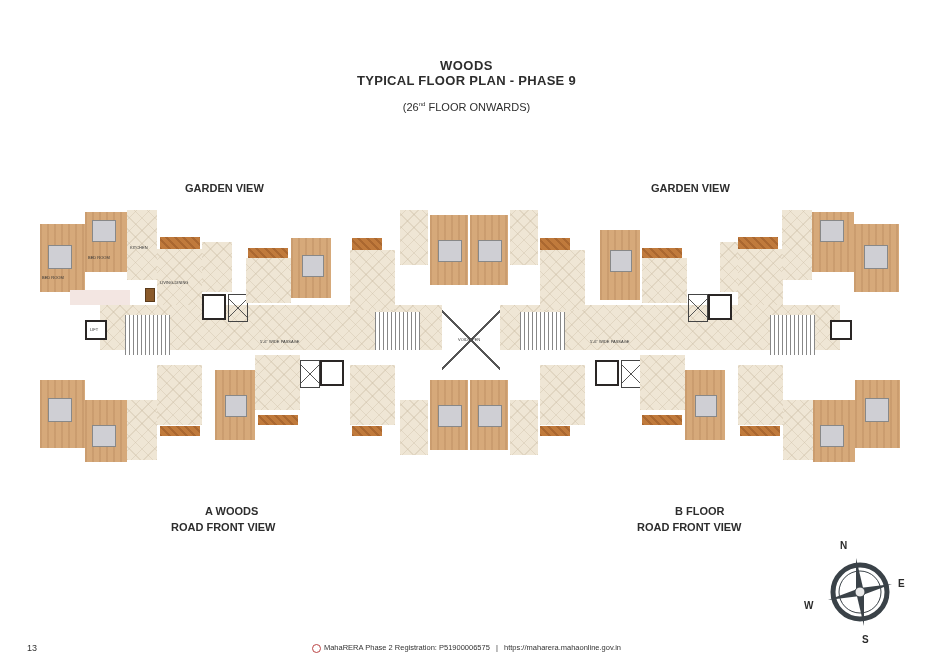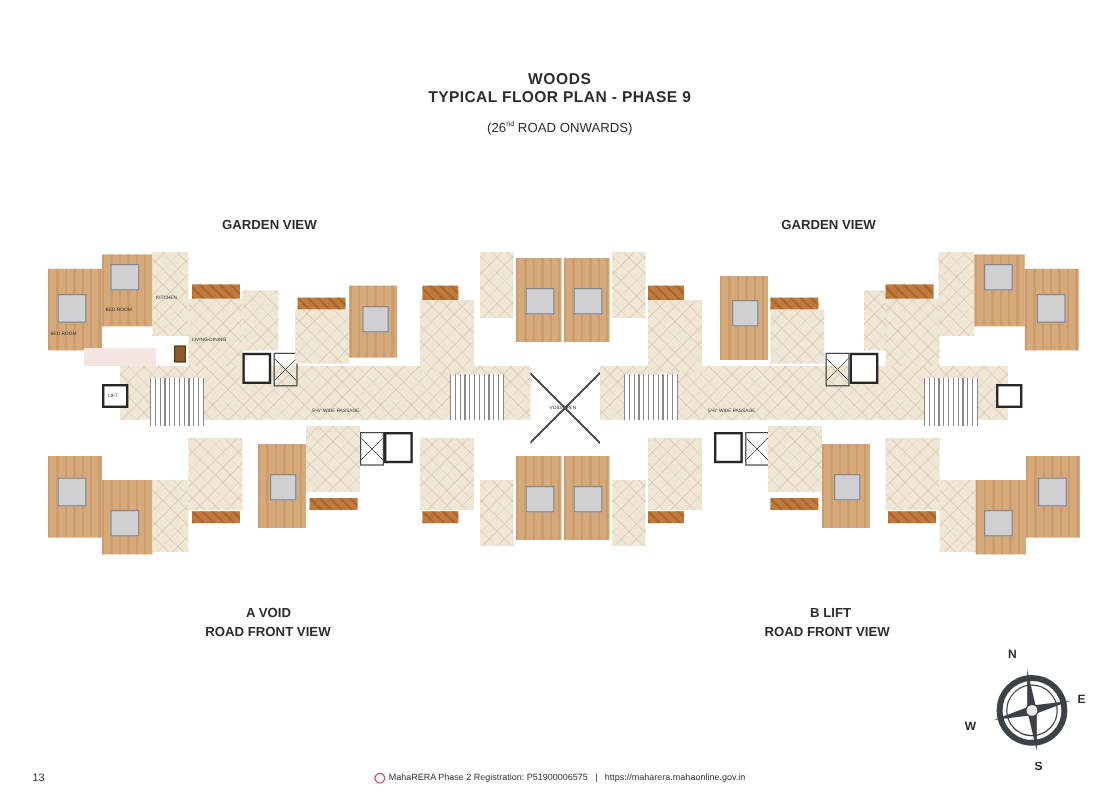--- a/index.html
+++ b/index.html
@@ -24,21 +24,21 @@
   .compass{position:absolute;left:820px;top:550px;width:80px;height:80px;}
   .footer-page{position:absolute;left:27px;top:643px;font-size:9px;color:#333;}
   .footer{position:absolute;left:0;width:933px;top:643px;text-align:center;font-size:7.5px;color:#333;}
   .footer .logo{display:inline-block;width:7px;height:7px;border-radius:50%;border:1px solid #b44;vertical-align:middle;margin-right:3px;}
 </style>
 </head>
 <body>
 
 <div class="title t1">WOODS</div>
 <div class="title t2">TYPICAL FLOOR PLAN - PHASE 9</div>
-<div class="title t3"><span>(26</span><sup>nd</sup><span> ROAD ONWARDS)</span></div>
+<div class="title t3"><span>(26</span><sup>nd</sup><span> FLOOR ONWARDS)</span></div>
 
 <div class="label" style="left:185px;top:182px;">GARDEN VIEW</div>
 <div class="label" style="left:651px;top:182px;">GARDEN VIEW</div>
 
 <div class="plan">
 
   <div class="tile" style="left:70px;top:105px;width:740px;height:45px;"></div>
   <div class="room" style="left:230px;top:139px;">5'-6" WIDE PASSAGE</div>
   <div class="room" style="left:560px;top:139px;">5'-6" WIDE PASSAGE</div>
 
@@ -135,23 +135,23 @@
   <div class="bed" style="left:665px;top:195px;width:20px;height:20px;"></div>
   <div class="tile" style="left:708px;top:165px;width:45px;height:60px;"></div>
   <div class="balc" style="left:710px;top:226px;width:40px;height:10px;"></div>
   <div class="tile" style="left:753px;top:200px;width:30px;height:60px;"></div>
   <div class="wood" style="left:783px;top:200px;width:42px;height:62px;"></div>
   <div class="bed" style="left:790px;top:225px;width:22px;height:20px;"></div>
   <div class="wood" style="left:825px;top:180px;width:45px;height:68px;"></div>
   <div class="bed" style="left:835px;top:198px;width:22px;height:22px;"></div>
 </div>
 
-<div class="label" style="left:205px;top:505px;">A VOID</div>
+<div class="label" style="left:205px;top:505px;">A WOODS</div>
 <div class="label" style="left:171px;top:521px;">ROAD FRONT VIEW</div>
-<div class="label" style="left:675px;top:505px;">B LIFT</div>
+<div class="label" style="left:675px;top:505px;">B FLOOR</div>
 <div class="label" style="left:637px;top:521px;">ROAD FRONT VIEW</div>
 
 <div class="compass">
   <svg width="80" height="80" viewBox="0 0 80 80">
     <circle cx="40" cy="42" r="27" fill="none" stroke="#3a4248" stroke-width="5"></circle>
     <circle cx="40" cy="42" r="21" fill="none" stroke="#3a4248" stroke-width="1"></circle>
     <polygon points="36,8 44,42 36,42" fill="#3a4248"></polygon>
     <polygon points="44,76 36,42 44,42" fill="#3a4248"></polygon>
     <polygon points="8,50 40,38 40,46" fill="#3a4248"></polygon>
     <polygon points="72,34 40,46 40,38" fill="#3a4248"></polygon>

